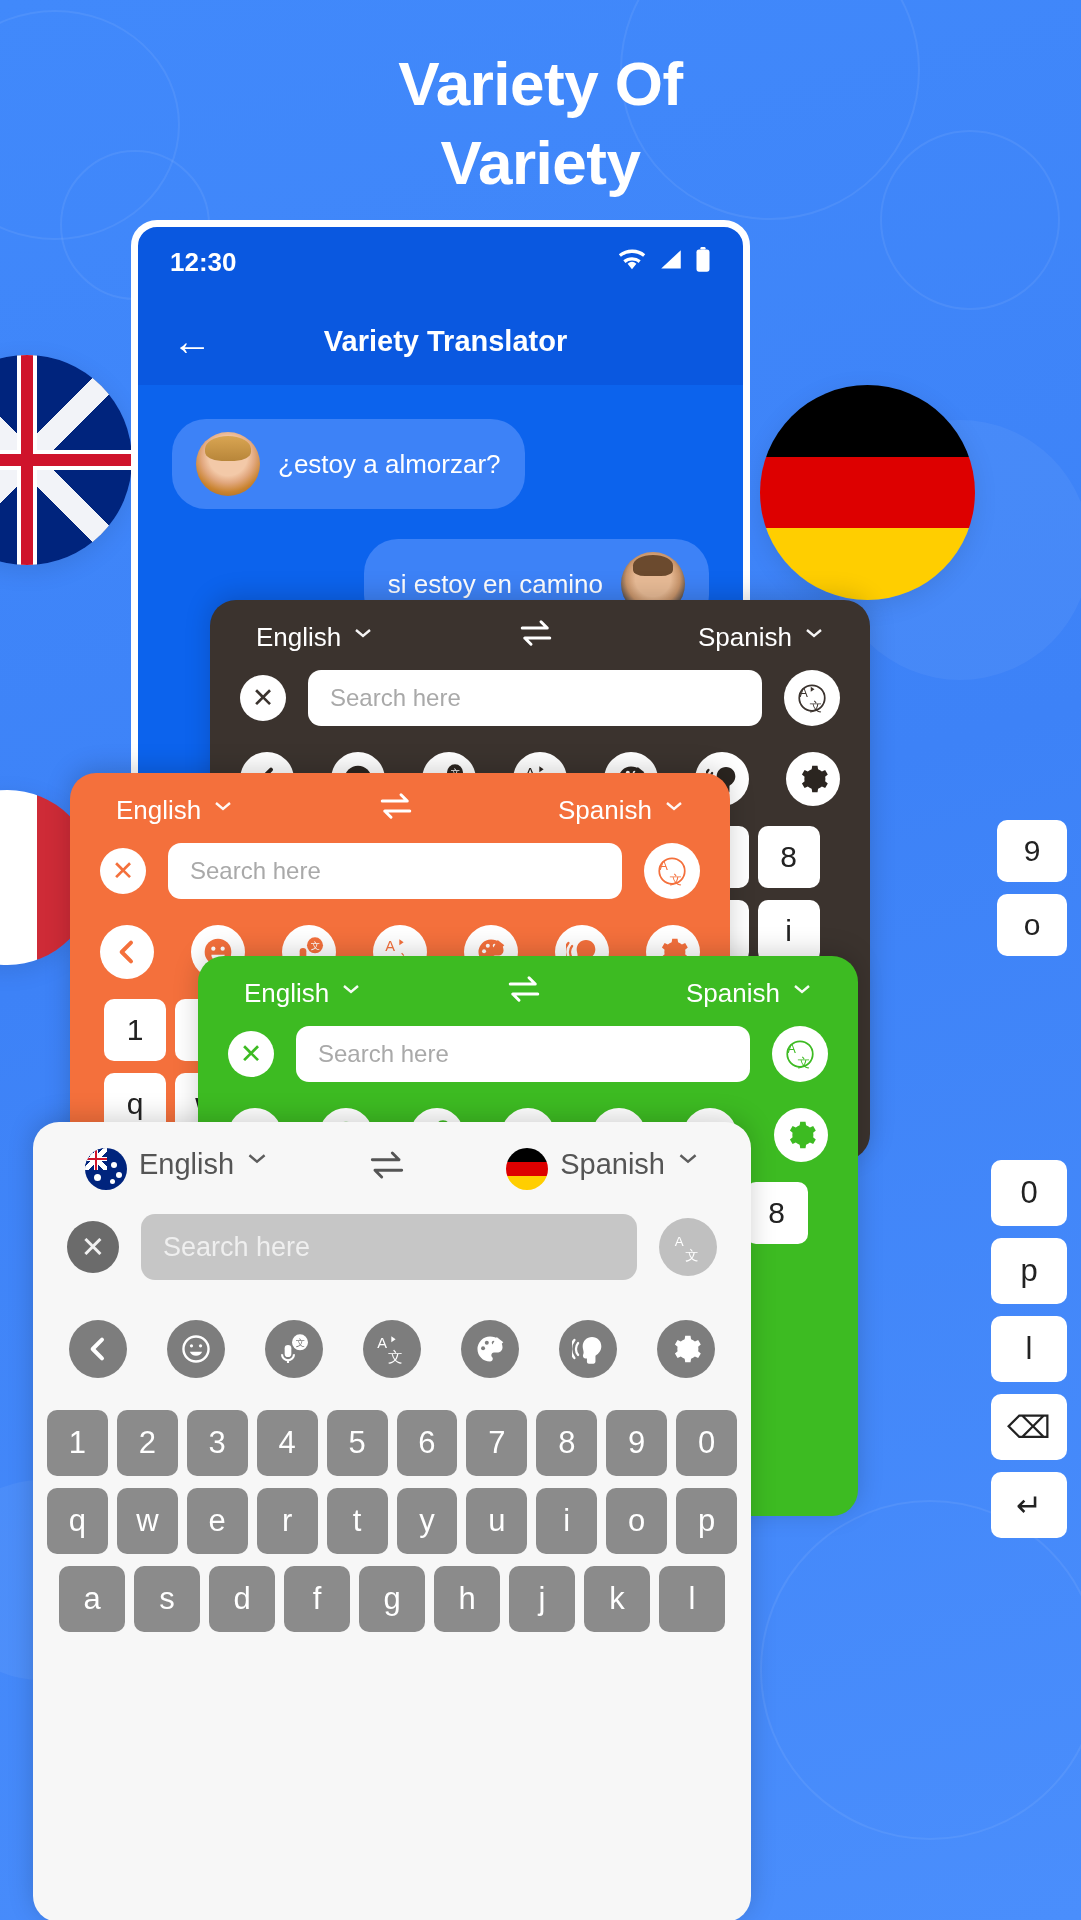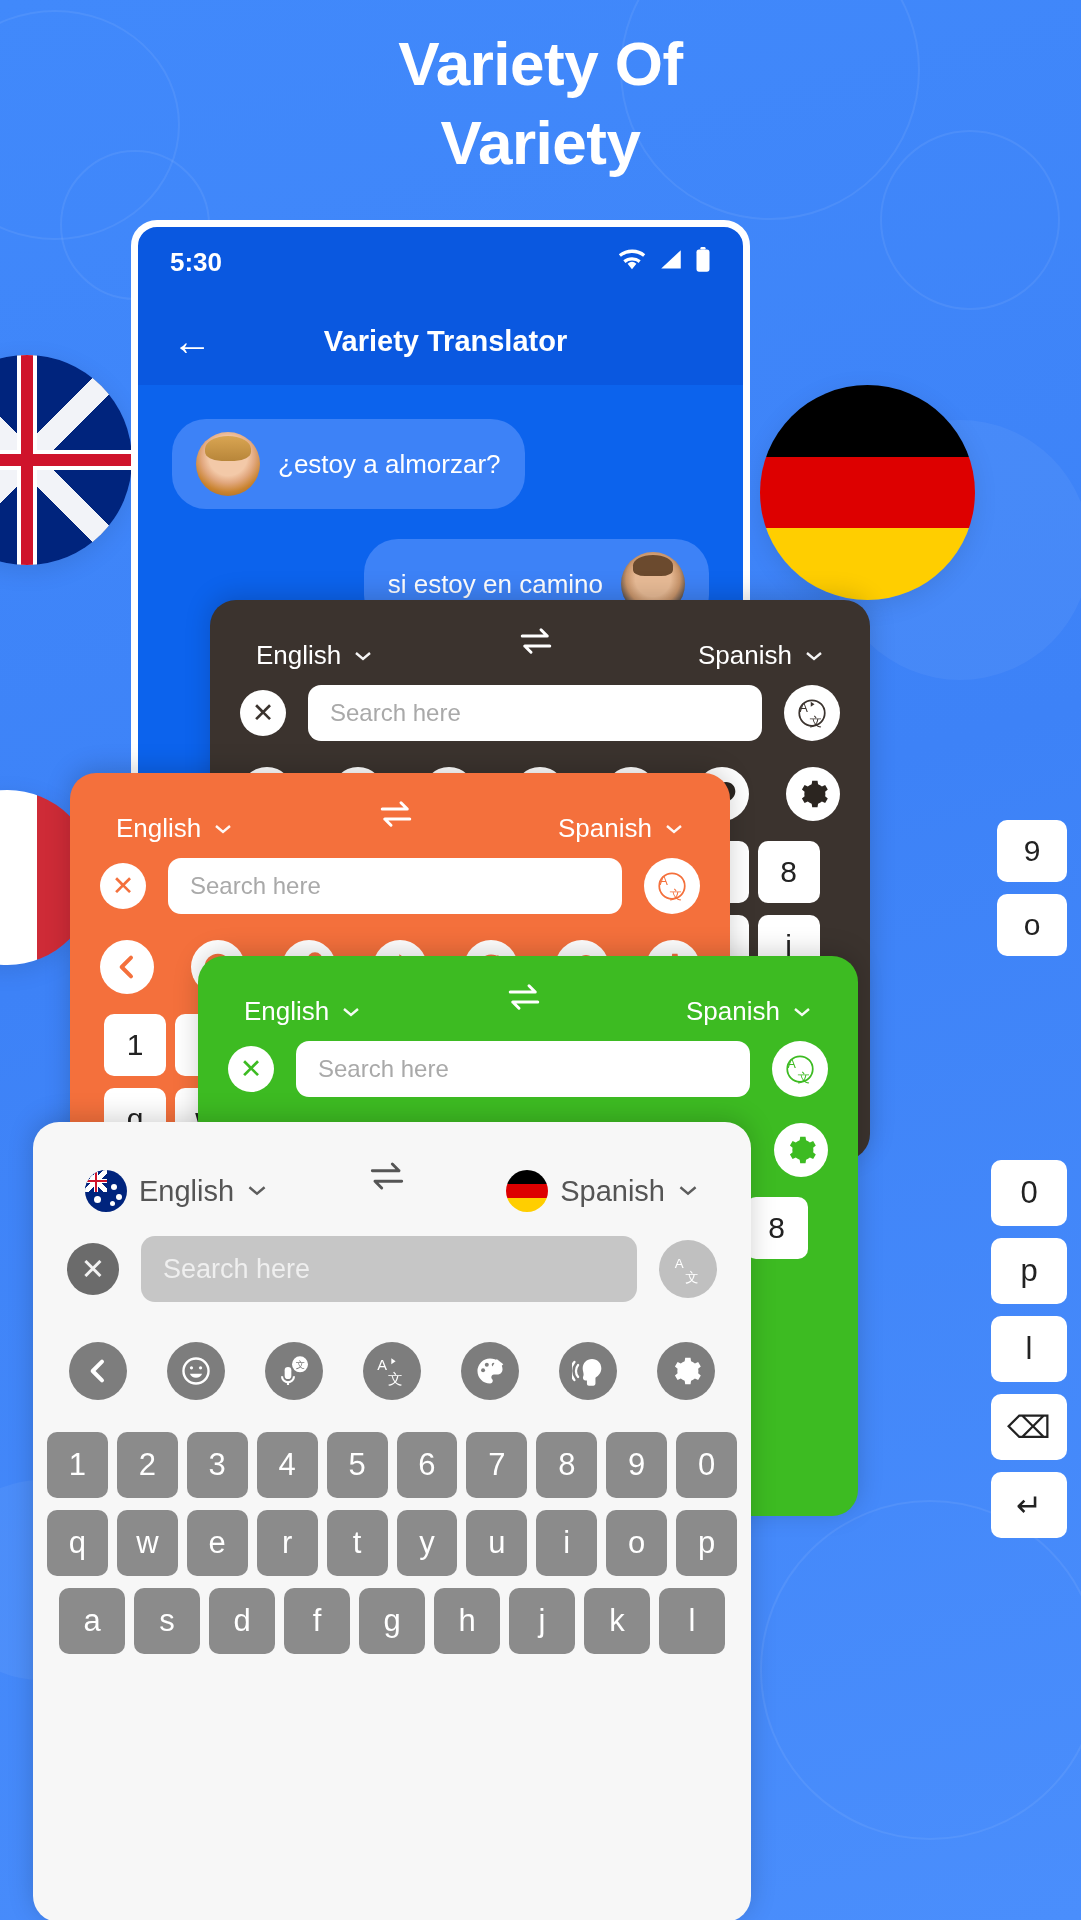--- a/index.html
+++ b/index.html
@@ -47,21 +47,21 @@
       linear-gradient(-45deg, transparent 46%, #fff 46%, #fff 54%, transparent 54%);
     opacity:.95;
   }
   .de-flag{ width:100%;height:100%;
     background:linear-gradient(to bottom,#000 0 33.3%,#dd0000 33.3% 66.6%,#ffce00 66.6% 100%); }
   .it-flag{ width:100%;height:100%;
     background:linear-gradient(to right,#009246 0 33.3%,#fff 33.3% 66.6%,#ce2b37 66.6% 100%); }
 
   
   #headline{
-    position:absolute; top:24px; left:0; width:100%;
+    position:absolute; top:44px; left:0; width:100%;
     text-align:center; color:#fff;
     font-size:62px; font-weight:bold; line-height:1.28;
     letter-spacing:-0.5px;
     z-index:20;
   }
 
   
   #phone{
     position:absolute; left:131px; top:220px;
     width:619px; height:1100px;
@@ -106,21 +106,21 @@
 
   
   .kbd{
     position:absolute; border-radius:26px; overflow:hidden;
     box-shadow:0 -4px 26px rgba(0,0,0,.18);
   }
   .kbd-head{
     display:flex; align-items:center; justify-content:space-between;
     padding:18px 46px 8px 46px;
   }
-  .lang{ display:flex; align-items:center; gap:12px; font-size:26px;margin-top:22px; }
+  .lang{ display:flex; align-items:flex-start; gap:12px; font-size:26px; }
   .lang .flag{ width:42px; height:42px; border-radius:50%; overflow:hidden; flex:none; }
   .chev{ font-size:19px; opacity:.95; }
   .swap{ font-size:32px; }
 
   .searchrow{ display:flex; align-items:center; gap:22px; padding:6px 30px 14px 30px; }
   .closebtn{
     width:46px; height:46px; border-radius:50%;
     display:flex; align-items:center; justify-content:center;
     font-size:27px; flex:none;
   }
@@ -227,21 +227,21 @@
   </div>
 </div>
 
 <div id="headline">
   <div>Variety Of</div>
   <div>Variety</div>
 </div>
 
 <div id="phone">
   <div id="statusbar">
-    <div id="clock">5:30</div>
+    <div id="clock">12:30</div>
     <div id="status-icons">
       <span>
         <svg width="30" height="22" viewBox="0 0 24 18" fill="#fff">
             <path d="M12 16.5l3.6-4.5a5.6 5.6 0 0 0-7.2 0zM12 9.5c2 0 3.9.7 5.4 1.9l1.7-2.1A11.3 11.3 0 0 0 12 6.8c-2.6 0-5 .9-7.1 2.5l1.7 2.1A8.6 8.6 0 0 1 12 9.5zM12 3.2c3.4 0 6.6 1.2 9.1 3.2l1.7-2.1A16 16 0 0 0 12 .5C8 .5 4.4 1.9 1.2 4.3l1.7 2.1A13.8 13.8 0 0 1 12 3.2z"></path>
           </svg>
       </span>
       <span>
         <svg width="26" height="22" viewBox="0 0 20 18" fill="#fff">
             <path d="M2 16h16V1z"></path>
           </svg>

